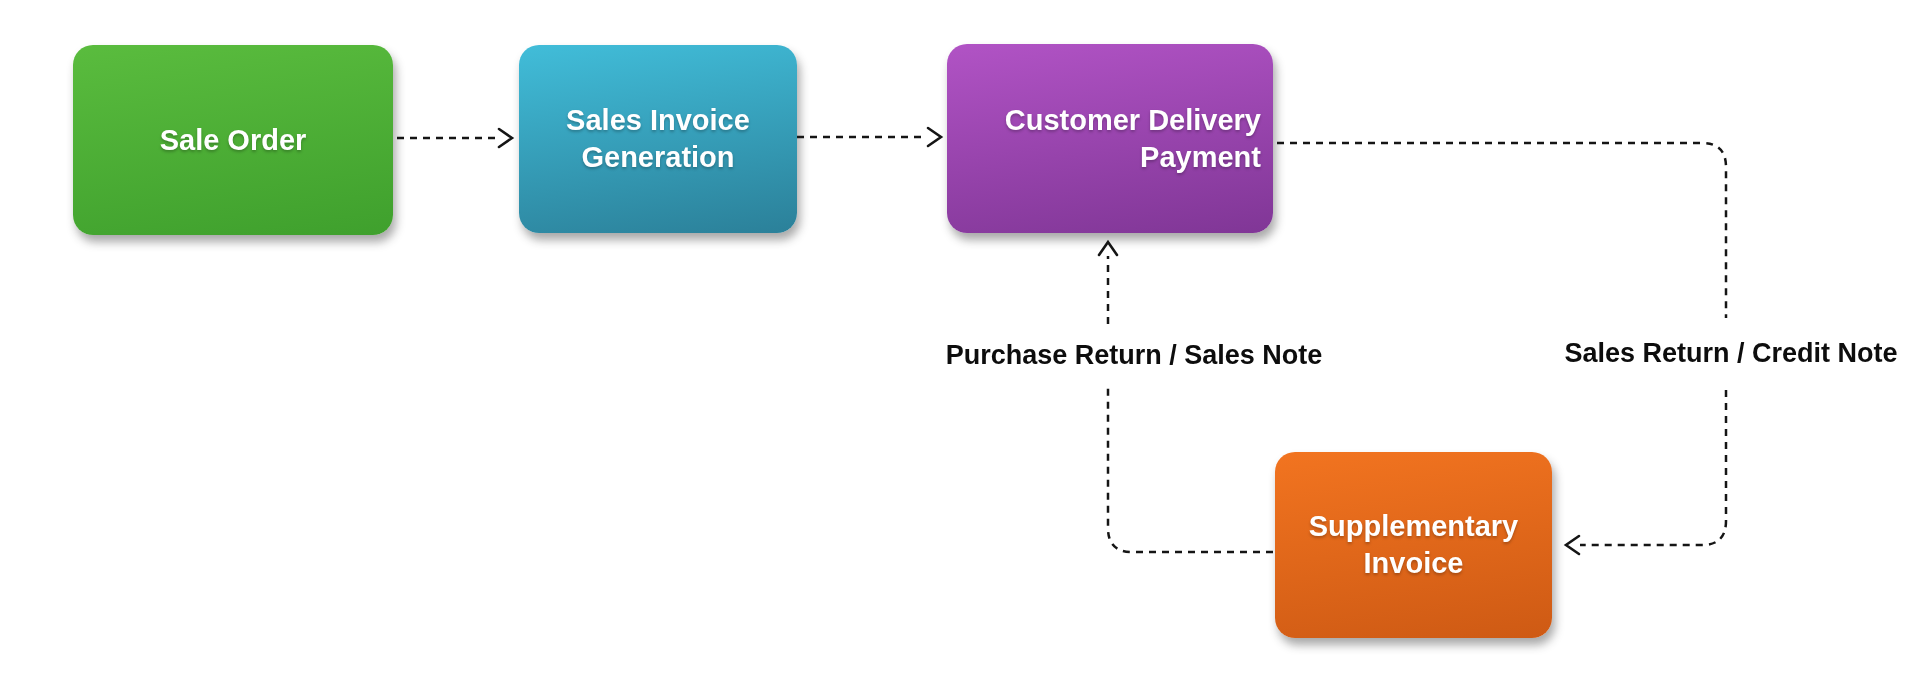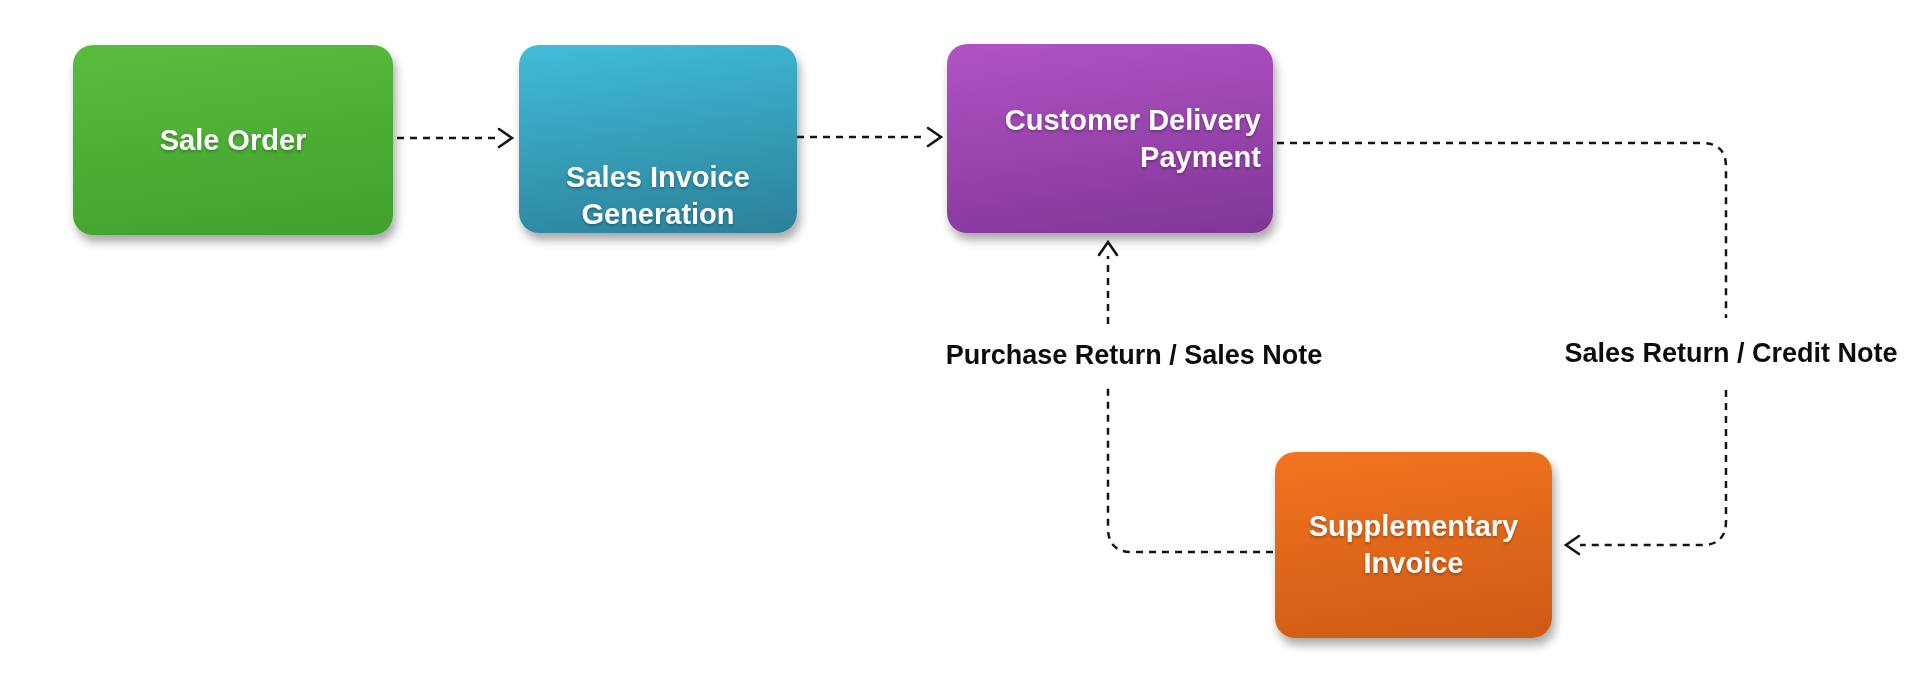--- a/index.html
+++ b/index.html
@@ -46,21 +46,21 @@
   }
   .node-label {
     color: #ffffff;
     font-size: 29px;
     font-weight: 700;
     line-height: 37px;
     padding: 0 12px;
     text-shadow: 0 2px 3px rgba(0, 0, 0, 0.25);
   }
   .node-sale-order            { left: 73px;   top: 45px;  width: 320px; height: 190px; }
-  .node-sales-invoice         { left: 519px;  top: 45px;  width: 278px; height: 188px; align-items: flex-end; }
+  .node-sales-invoice         { left: 519px;  top: 45px;  width: 278px; height: 188px; }
   .node-customer-delivery     { left: 947px;  top: 44px;  width: 326px; height: 189px; }
   .node-supplementary-invoice { left: 1275px; top: 452px; width: 277px; height: 186px; }
   .edge-label {
     position: absolute;
     transform: translate(-50%, -50%);
     white-space: nowrap;
     color: #0d0d0d;
     font-size: 27px;
     font-weight: 700;
   }

